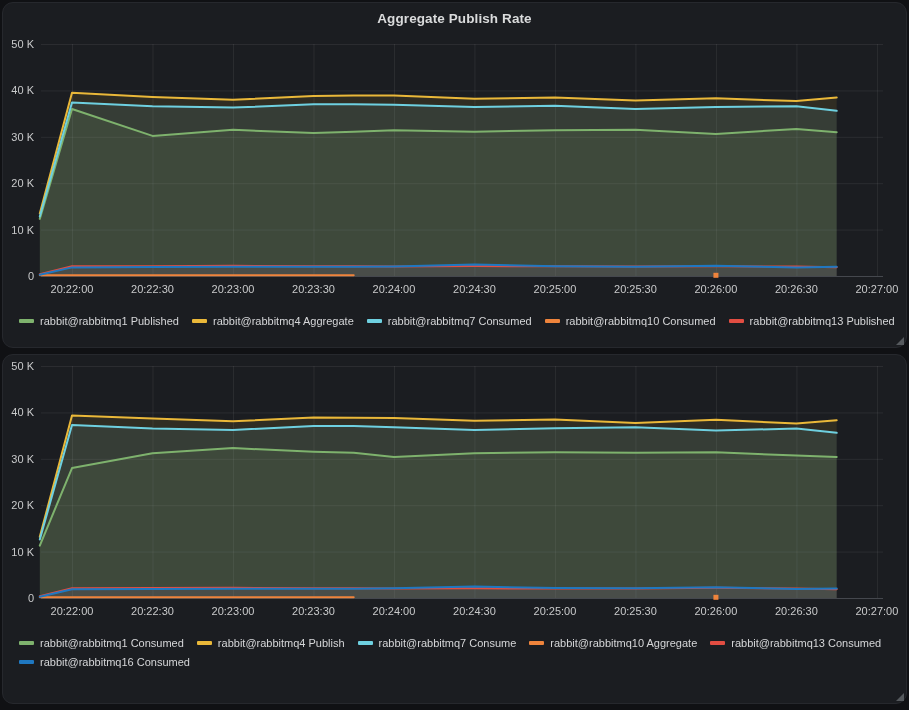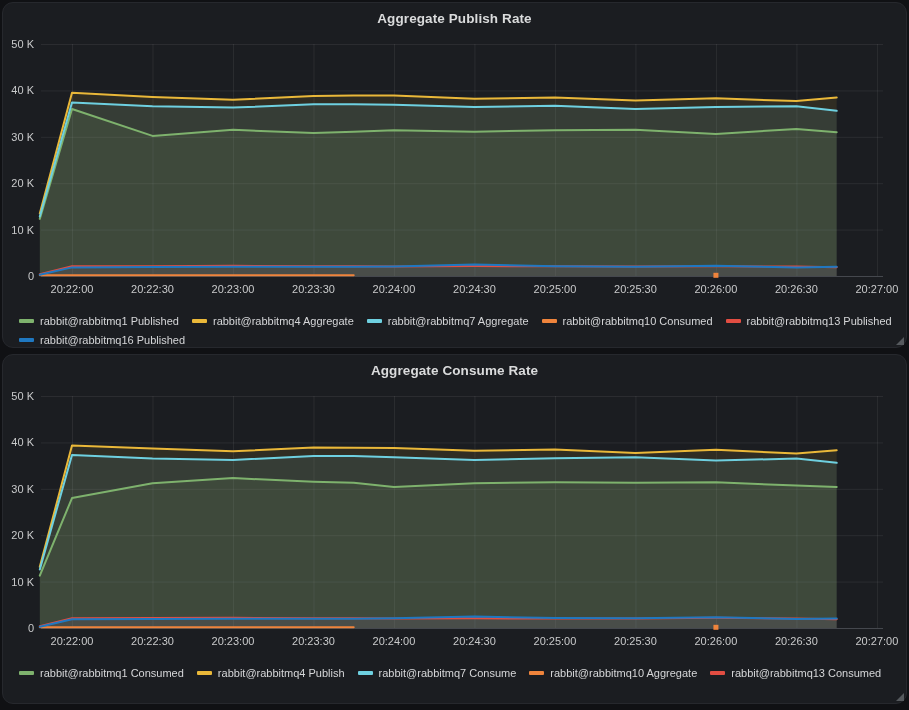--- a/index.html
+++ b/index.html
@@ -112,43 +112,36 @@
         <div class="legend-item">
           <span class="legend-swatch" style="background: rgb(126, 178, 109);"></span>
           <span class="legend-label">rabbit@rabbitmq1 Published</span>
         </div>
         <div class="legend-item">
           <span class="legend-swatch" style="background: rgb(234, 184, 57);"></span>
           <span class="legend-label">rabbit@rabbitmq4 Aggregate</span>
         </div>
         <div class="legend-item">
           <span class="legend-swatch" style="background: rgb(110, 208, 224);"></span>
-          <span class="legend-label">rabbit@rabbitmq7 Aggregate</span>
+          <span class="legend-label">rabbit@rabbitmq7 Consumed</span>
         </div>
         <div class="legend-item">
           <span class="legend-swatch" style="background: rgb(239, 132, 60);"></span>
           <span class="legend-label">rabbit@rabbitmq10 Consumed</span>
         </div>
         <div class="legend-item">
           <span class="legend-swatch" style="background: rgb(226, 77, 66);"></span>
           <span class="legend-label">rabbit@rabbitmq13 Published</span>
-        </div>
-      </div>
-      <div class="legend-row">
-        <div class="legend-item">
-          <span class="legend-swatch" style="background: rgb(31, 120, 193);"></span>
-          <span class="legend-label">rabbit@rabbitmq16 Published</span>
         </div>
       </div>
     </div>
   <div class="resize-handle"></div>
 </div>
 
 <div class="panel" style="height:350px;">
-  <div class="panel-title">Aggregate Consume Rate</div>
   <div class="chart-wrap">
     <svg id="chart1" width="903" height="270" viewBox="0 0 903 270">
         <g>
           <line x1="38" x2="880" y1="243.5" y2="243.5" stroke="#4a4e53" stroke-opacity="0.9"></line>
           <line x1="38" x2="880" y1="197.1" y2="197.1" stroke="#ffffff" stroke-opacity="0.07"></line>
           <line x1="38" x2="880" y1="150.7" y2="150.7" stroke="#ffffff" stroke-opacity="0.07"></line>
           <line x1="38" x2="880" y1="104.30000000000001" y2="104.30000000000001" stroke="#ffffff" stroke-opacity="0.07"></line>
           <line x1="38" x2="880" y1="57.89999999999998" y2="57.89999999999998" stroke="#ffffff" stroke-opacity="0.07"></line>
           <line x1="38" x2="880" y1="11.5" y2="11.5" stroke="#ffffff" stroke-opacity="0.07"></line>
           <line x1="69.5" x2="69.5" y1="11" y2="243" stroke="#ffffff" stroke-opacity="0.07"></line>
@@ -217,15 +210,21 @@
         </div>
         <div class="legend-item">
           <span class="legend-swatch" style="background: rgb(239, 132, 60);"></span>
           <span class="legend-label">rabbit@rabbitmq10 Aggregate</span>
         </div>
         <div class="legend-item">
           <span class="legend-swatch" style="background: rgb(226, 77, 66);"></span>
           <span class="legend-label">rabbit@rabbitmq13 Consumed</span>
         </div>
       </div>
+      <div class="legend-row">
+        <div class="legend-item">
+          <span class="legend-swatch" style="background: rgb(31, 120, 193);"></span>
+          <span class="legend-label">rabbit@rabbitmq16 Consumed</span>
+        </div>
+      </div>
     </div>
   <div class="resize-handle"></div>
 </div>
 
 </body></html>

